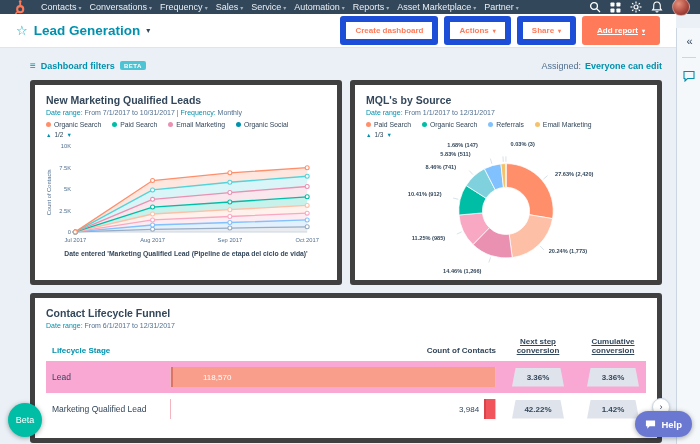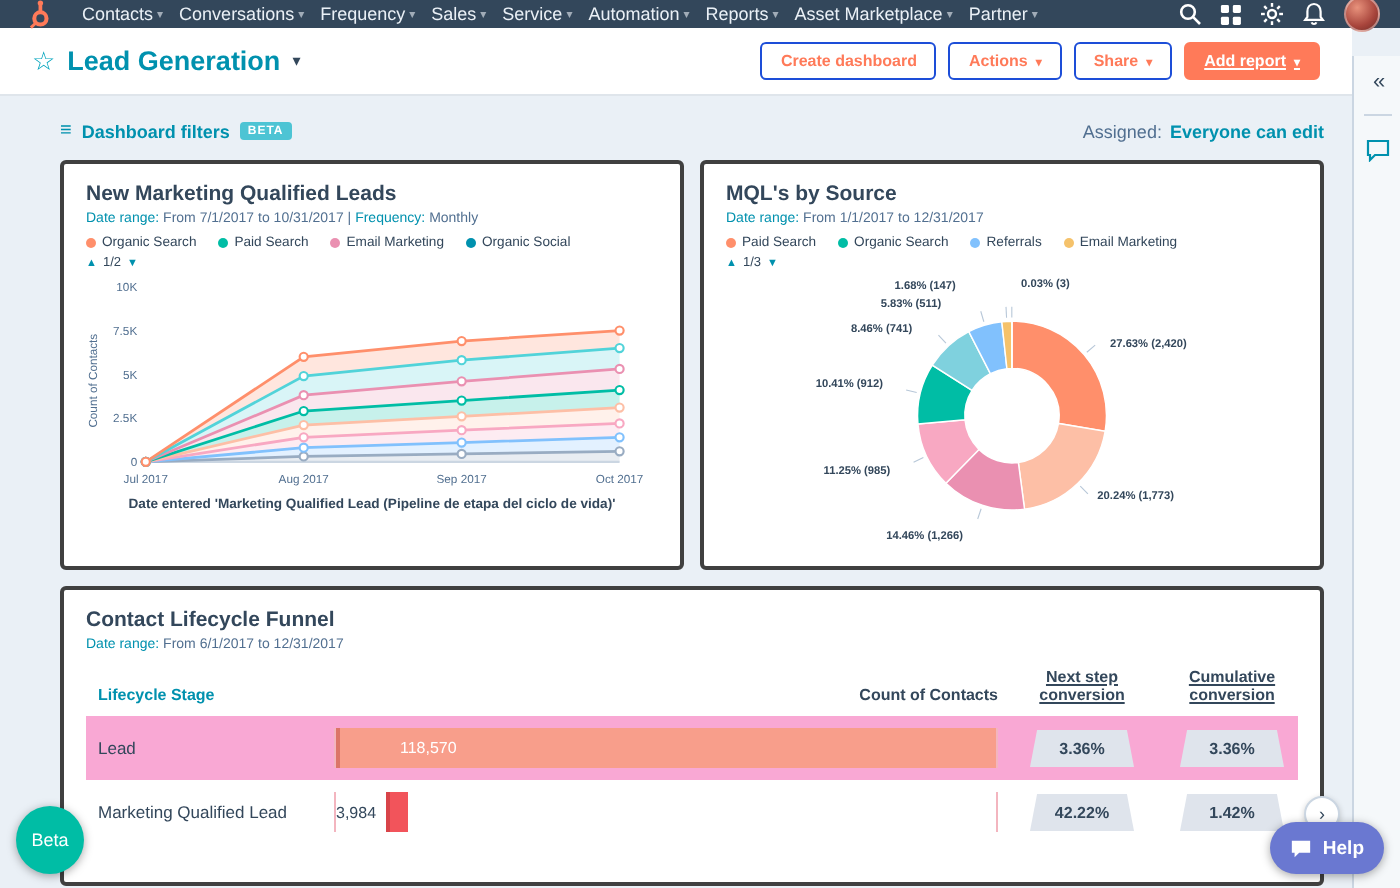--- a/index.html
+++ b/index.html
@@ -14,33 +14,33 @@
   .nav-right{margin-left:auto;display:flex;align-items:center;gap:9px;}
   .nav-icon{display:flex;align-items:center;cursor:pointer;}
   .avatar{width:16px;height:16px;border-radius:50%;background:radial-gradient(circle at 35% 30%,#e8927c 0%,#a8453c 60%,#6e2a24 100%);border:1px solid rgba(255,255,255,.4);cursor:pointer;}
   
   .main-wrap{margin-right:24px;}
   .header{height:33px;background:#fff;display:flex;align-items:center;padding:0 16px;gap:6px;border-bottom:1px solid #dfe5eb;}
   .star{color:#00a4bd;font-size:13px;cursor:pointer;}
   .page-title{font-size:13.5px;font-weight:bold;color:#0091ae;cursor:pointer;}
   .title-caret{color:#33475b;font-size:8px;cursor:pointer;}
   .header-buttons{margin-left:auto;display:flex;gap:6px;}
-  .btn{font-size:8px;font-weight:bold;padding:4px 9px;border-radius:3px;border:1px solid #1d4ed8;color:#ff7a59;background:#fff;display:flex;align-items:center;gap:4px;cursor:pointer;white-space:nowrap;}
+  .btn{font-size:8px;font-weight:bold;padding:4px 9px;border-radius:3px;border:6px solid #1d4ed8;color:#ff7a59;background:#fff;display:flex;align-items:center;gap:4px;cursor:pointer;white-space:nowrap;}
   .btn .caret{font-size:6px;}
   .btn.primary{background:#ff7a59;border-color:#ff7a59;color:#fff;text-decoration:underline;}
   
   .content{padding:8px 14px 0 30px;position:relative;}
   .filters-row{display:flex;align-items:center;font-size:9px;margin:4px 0 9px;}
   .filters-left{color:#0091ae;font-weight:bold;display:flex;align-items:center;gap:5px;cursor:pointer;}
   .menu-icon{font-size:10px;color:#0091ae;}
   .beta-badge{background:#4dc4d4;color:#fff;font-size:6px;font-weight:bold;border-radius:2px;padding:1.5px 4px;letter-spacing:.5px;}
   .assigned{margin-left:auto;color:#516f90;display:flex;gap:4px;align-items:center;}
   .assigned .val{color:#0091ae;font-weight:bold;cursor:pointer;}
   .cards-row{display:flex;gap:8px;}
-  .card{background:#fff;border:2px solid #404040;border-radius:3px;padding:9px 11px;box-sizing:border-box;}
+  .card{background:#fff;border:5px solid #404040;border-radius:3px;padding:9px 11px;box-sizing:border-box;}
   .half{flex:1;height:205px;overflow:hidden;}
   .card-title{font-size:10.5px;font-weight:bold;color:#33475b;}
   .card-sub{font-size:7px;color:#516f90;margin-top:3px;}
   .sub-label{color:#0091ae;}
   .legend{display:flex;gap:11px;margin-top:5px;}
   .legend-item{display:flex;align-items:center;gap:3px;font-size:6.8px;color:#33475b;cursor:pointer;}
   .dot{width:5px;height:5px;border-radius:50%;display:inline-block;}
   .pager{display:flex;align-items:center;gap:3px;font-size:6.5px;color:#33475b;margin-top:3px;}
   .pager .arrow{color:#0091ae;font-size:5.5px;cursor:pointer;}
   .chart-svg{width:100%;height:auto;display:block;margin-top:2px;}
@@ -48,21 +48,21 @@
   
   .funnel-card{margin-top:8px;height:150px;overflow:hidden;}
   .fgrid{display:grid;grid-template-columns:112px 1fr 60px 66px;column-gap:12px;align-items:center;}
   .fhead{margin-top:8px;font-size:8px;font-weight:bold;color:#33475b;align-items:end;padding-bottom:6px;}
   .fhead .h-stage{color:#0091ae;padding-left:6px;}
   .fhead .h-count{text-align:right;}
   .fhead .h-next,.fhead .h-cum{text-align:center;text-decoration:underline;}
   .frow{min-height:26px;background:#f9a8d4;padding:3px 0;}
   .frow.alt{background:#fff;}
   .fstage{font-size:8.5px;color:#33475b;padding-left:6px;}
-  .fbar-area{position:relative;display:flex;align-items:center;height:20px;border-left:1px solid #f3b5bf;border-right:1px solid #f3b5bf;}
+  .fbar-area{position:relative;display:flex;align-items:center;justify-content:flex-end;height:20px;border-left:1px solid #f3b5bf;border-right:1px solid #f3b5bf;}
   .fbar{height:20px;box-shadow:inset 2px 0 0 rgba(170,40,40,.35);position:relative;}
   .fcount-in{position:absolute;left:32px;top:50%;transform:translateY(-50%);font-size:8px;color:#fff;}
   .fcount-out{font-size:8px;color:#33475b;margin-right:5px;}
   .fcell{display:flex;justify-content:center;}
   .fpct{width:52px;height:19px;background:#dfe4ec;clip-path:polygon(7% 0,93% 0,100% 100%,0 100%);display:flex;align-items:center;justify-content:center;font-size:8px;font-weight:bold;color:#33475b;}
   
   .rail{position:absolute;top:28px;right:0;bottom:0;width:24px;background:#f5f8fa;border-left:1px solid #cbd6e2;display:flex;flex-direction:column;align-items:center;padding-top:8px;gap:10px;z-index:5;box-sizing:border-box;}
   .rail-collapse{color:#33475b;font-size:11px;letter-spacing:-2px;cursor:pointer;line-height:1;}
   .rail-div{width:14px;height:1px;background:#cbd6e2;}
   

